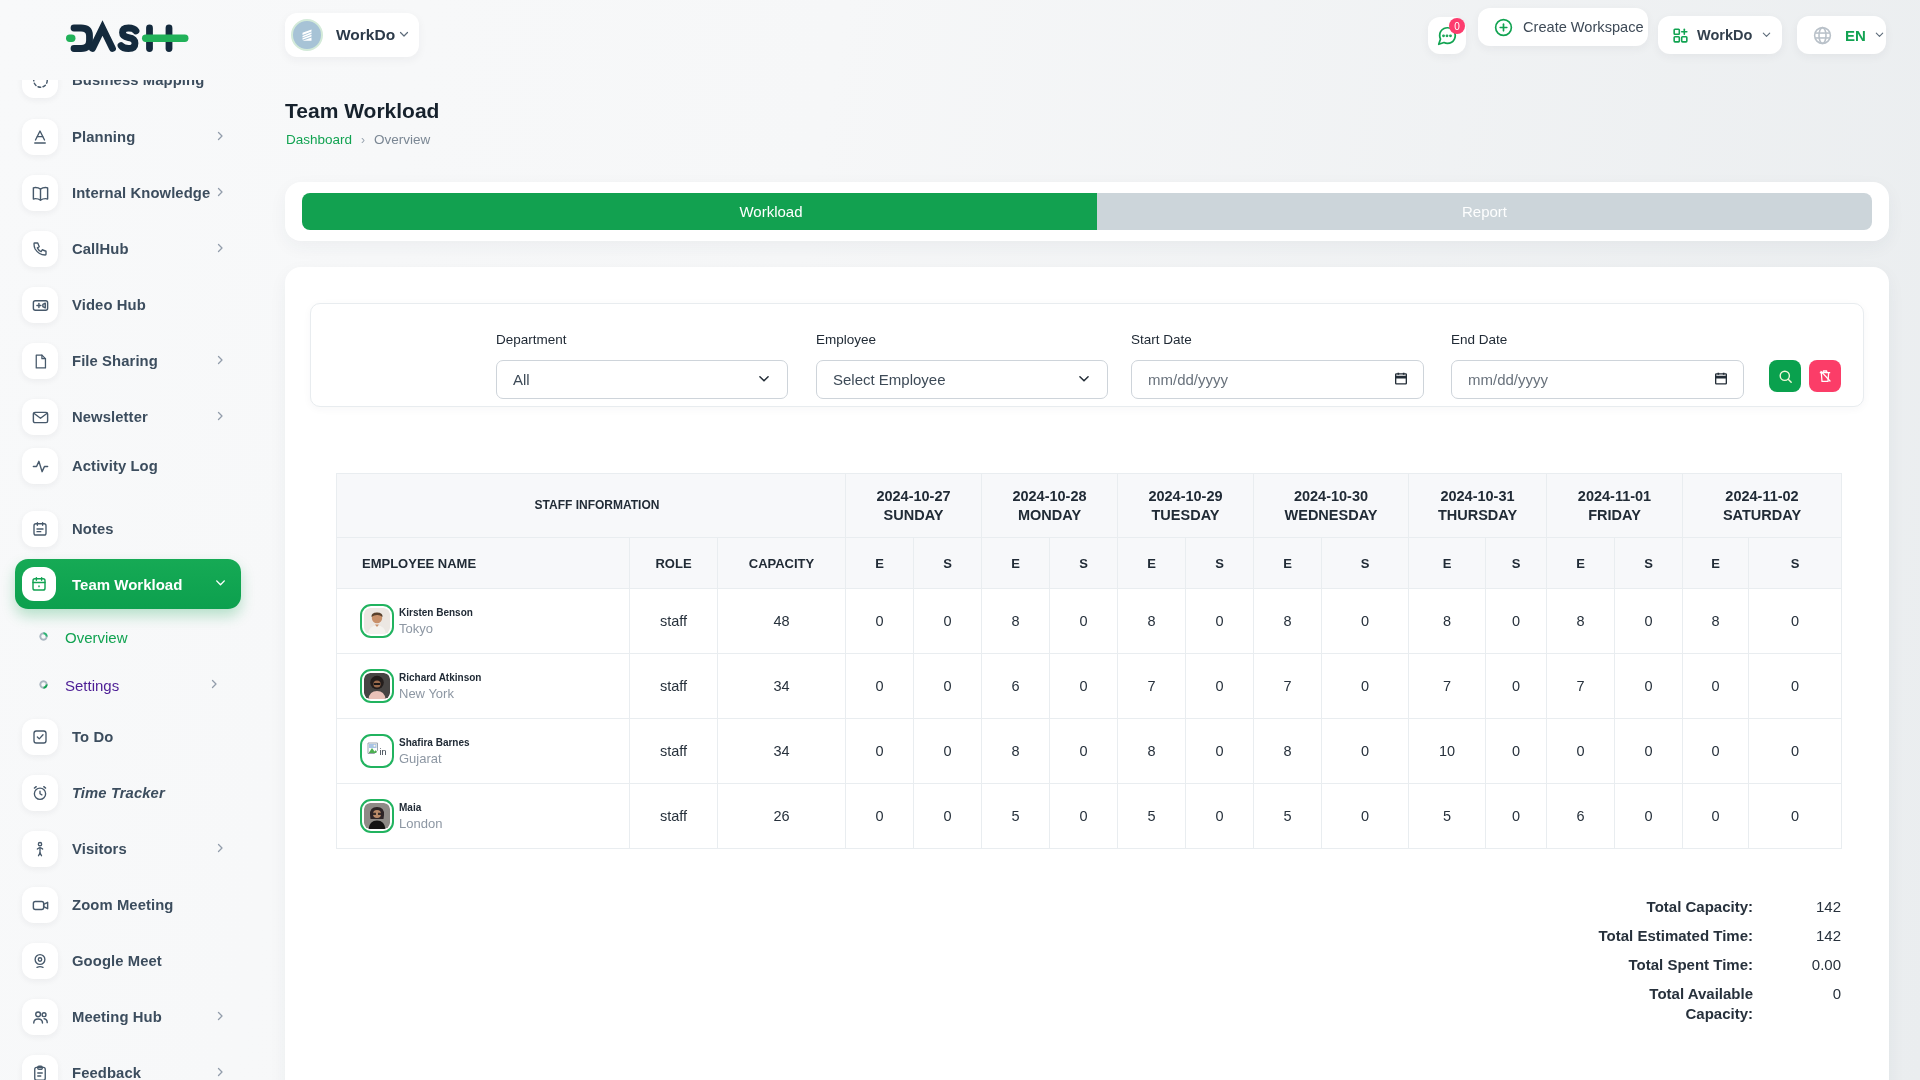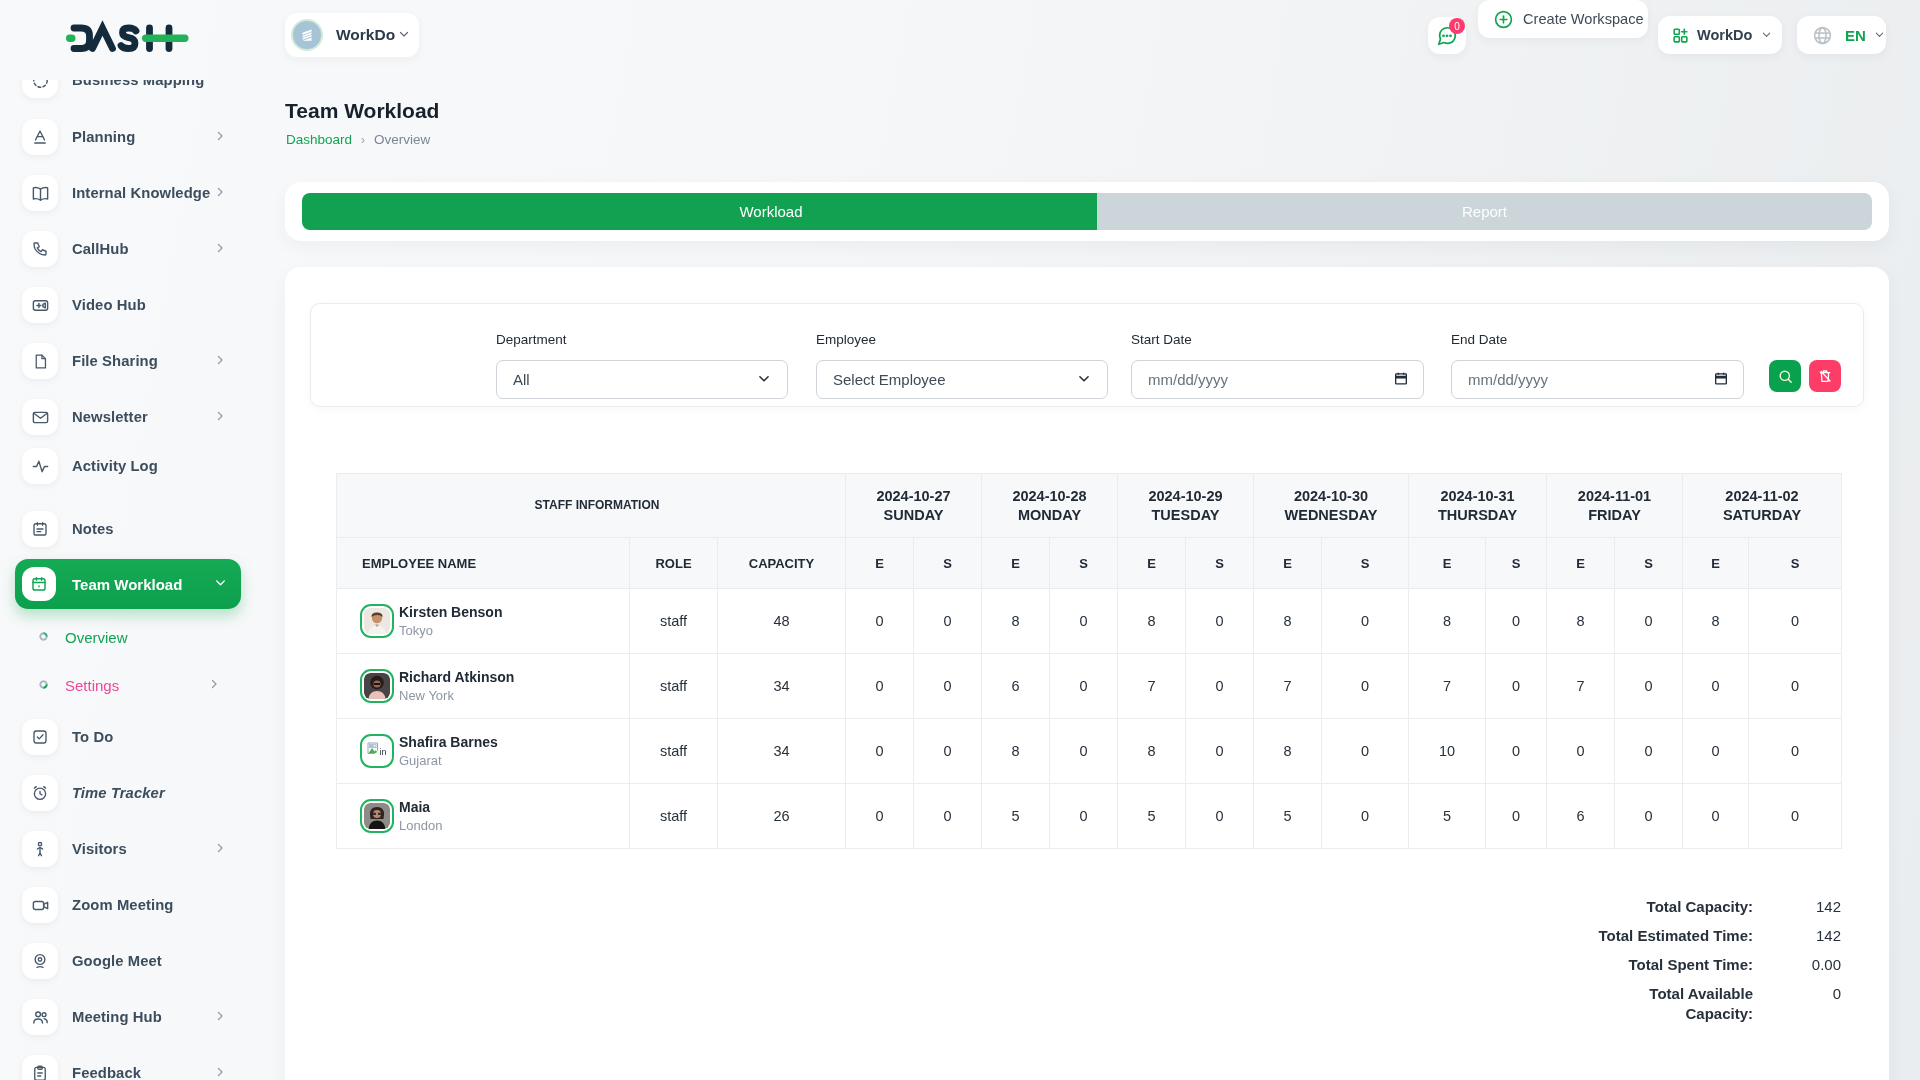--- a/index.html
+++ b/index.html
@@ -13,21 +13,21 @@
 .micon { position:absolute; left:22px; top:50%; margin-top:-18px; width:36px; height:36px; background:#fff; border-radius:12px; box-shadow:0 2px 6px rgba(30,41,59,0.06); display:flex; align-items:center; justify-content:center; }
 .micon svg { stroke:#47596b; }
 .mlabel { position:absolute; left:72px; top:50%; transform:translateY(-50%); font-size:14.8px; font-weight:700; color:#3c4d5e; letter-spacing:0.1px; }
 .mchev { position:absolute; right:34px; top:50%; transform:translateY(-50%); }
 .active-pill { position:absolute; left:15px; top:479px; width:226px; height:50px; background:linear-gradient(180deg,#16aa55,#0ca04e); border-radius:13px; box-shadow:0 7px 14px rgba(16,160,78,0.28); }
 .active-pill .picon { position:absolute; left:7px; top:8px; width:34px; height:34px; background:#fff; border-radius:12px; display:flex; align-items:center; justify-content:center; }
 .active-pill .plabel { position:absolute; left:57px; top:50%; transform:translateY(-50%); font-size:15px; font-weight:700; color:#fff; }
 .active-pill .pchev { position:absolute; right:14px; top:50%; transform:translateY(-50%); }
 .subitem { position:absolute; left:0; width:260px; height:40px; }
 .subdot { position:absolute; left:39px; top:50%; margin-top:-5px; width:9px; height:9px; border-radius:50%; border:2px solid #aab6c0; background:transparent; }
-.sublabel { position:absolute; left:65px; top:50%; transform:translateY(-50%); font-size:15px; font-weight:400; color:#ec4899; }
+.sublabel { position:absolute; left:65px; top:50%; transform:translateY(-50%); font-size:15px; font-weight:400; color:#4c1d95; }
 
 .pillbox { position:absolute; top:14px; height:42px; background:#fff; border-radius:12px; box-shadow:0 3px 10px rgba(30,41,59,0.05); display:flex; align-items:center; }
 
 #h1 { position:absolute; left:285px; top:99px; font-size:21px; font-weight:700; color:#16212c; }
 #crumbs { position:absolute; left:286px; top:132px; font-size:13.5px; color:#7b8794; }
 #crumbs .green { color:#12a352; }
 #crumbs .sep { margin:0 9px; color:#9aa5b1; font-size:12px; }
 .card { position:absolute; background:#fff; border-radius:16px; box-shadow:0 6px 18px rgba(40,50,70,0.05); }
 #togglecard { left:285px; top:182px; width:1604px; height:59px; }
 #seg-green { position:absolute; left:17px; top:11px; width:938px; height:37px; background:#12a150; border-radius:8px 0 0 8px; color:#fff; font-size:15px; display:flex; align-items:center; justify-content:center; }
@@ -45,21 +45,21 @@
 #wltable .h1 { height:64px; font-size:12px; line-height:19px; }
 #wltable .h1 th:first-child { font-size:12px; padding-left:12px; }
 #wltable .h2 th { height:51px; font-size:13px; }
 #wltable td { height:65px; background:#fff; }
 #wltable .namecell { text-align:left; }
 #wltable th.empname { text-align:left; padding-left:25px; }
 .person { display:flex; align-items:center; padding-left:23px; }
 .avbox { width:34px; height:34px; flex:0 0 34px; border-radius:11px; border:2.5px solid #21b35f; background:#fff; padding:1.5px; overflow:hidden; display:flex; align-items:center; justify-content:center; }
 .avbox svg { border-radius:6px; }
 .pinfo { margin-left:5px; }
-.pname { font-size:14px; font-weight:700; color:#212b36; text-align:left; }
+.pname { font-size:10px; font-weight:700; color:#212b36; text-align:left; }
 .pcity { font-size:13px; color:#8d97a3; margin-top:3px; text-align:left; }
 
 #totals { position:absolute; right:48px; top:630px; }
 .trow { display:flex; justify-content:flex-end; margin-bottom:9px; }
 .tlabel { width:168px; text-align:right; font-size:15px; font-weight:700; color:#27313c; line-height:20px; }
 .tvalue { width:88px; text-align:right; font-size:15px; color:#27313c; line-height:20px; }
 </style>
 </head>
 <body>
 
@@ -313,21 +313,21 @@
   <div class="pillbox" style="left:1428px; width:38px; height:37px; top:17px; justify-content:center;">
     <svg width="22" height="22" viewBox="0 0 24 24" fill="none" stroke="#11a351" stroke-width="1.9" stroke-linecap="round" stroke-linejoin="round">
         <path d="M21 11.5a8.38 8.38 0 0 1-.9 3.8 8.5 8.5 0 0 1-7.6 4.7 8.38 8.38 0 0 1-3.8-.9L3 21l1.9-5.7a8.38 8.38 0 0 1-.9-3.8 8.5 8.5 0 0 1 4.7-7.6 8.38 8.38 0 0 1 3.8-.9h.5a8.48 8.48 0 0 1 8 8z"></path>
         <circle cx="8.2" cy="11.8" r="0.6" fill="#11a351"></circle>
         <circle cx="12" cy="11.8" r="0.6" fill="#11a351"></circle>
         <circle cx="15.8" cy="11.8" r="0.6" fill="#11a351"></circle>
       </svg>
     <circle-badge style="position:absolute; left:21px; top:1px; width:16px; height:16px; border-radius:50%; background:#fd3c6e; color:#fff; font-size:10px; display:flex; align-items:center; justify-content:center;">0</circle-badge>
   </div>
 
-  <div class="pillbox" style="left:1478px; width:170px; height:38px; top:0;">
+  <div class="pillbox" style="left:1478px; width:170px; height:38px; top:8px;">
     <svg style="margin-left:15px;" width="21" height="21" viewBox="0 0 24 24" fill="none" stroke="#11a351" stroke-width="1.9" stroke-linecap="round">
         <circle cx="12" cy="12" r="9"></circle>
         <path d="M12 8.2 L12 15.8"></path>
         <path d="M8.2 12 L15.8 12"></path>
       </svg>
     <div style="margin-left:9px; font-size:14.6px; color:#3e4a57;">Create Workspace</div>
   </div>
 
   <div class="pillbox" style="left:1658px; width:124px; height:38px; top:16px;">
     <svg style="margin-left:13px;" width="19" height="19" viewBox="0 0 24 24" fill="none" stroke="#11a351" stroke-width="2" stroke-linecap="round" stroke-linejoin="round">

